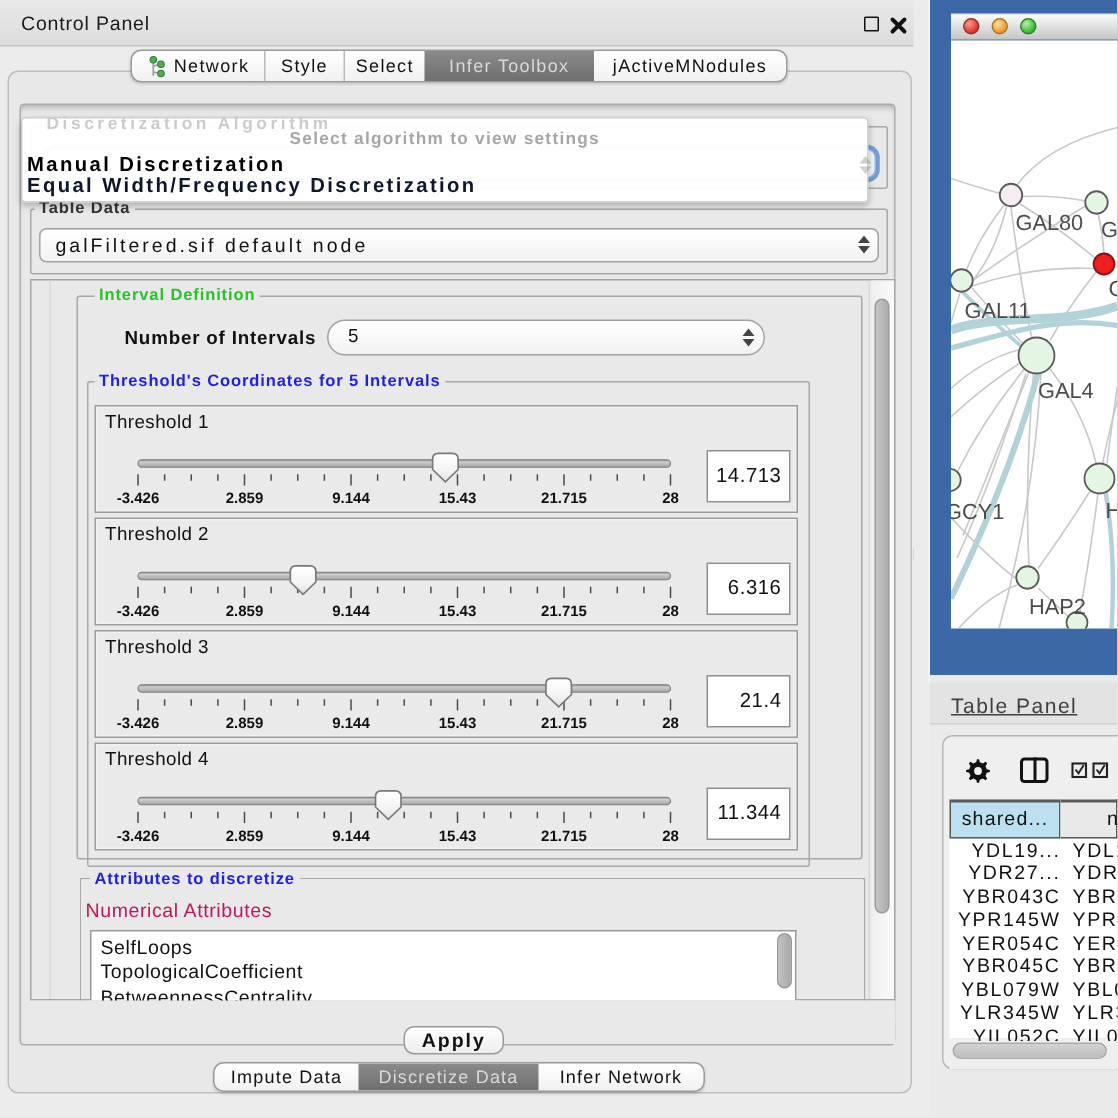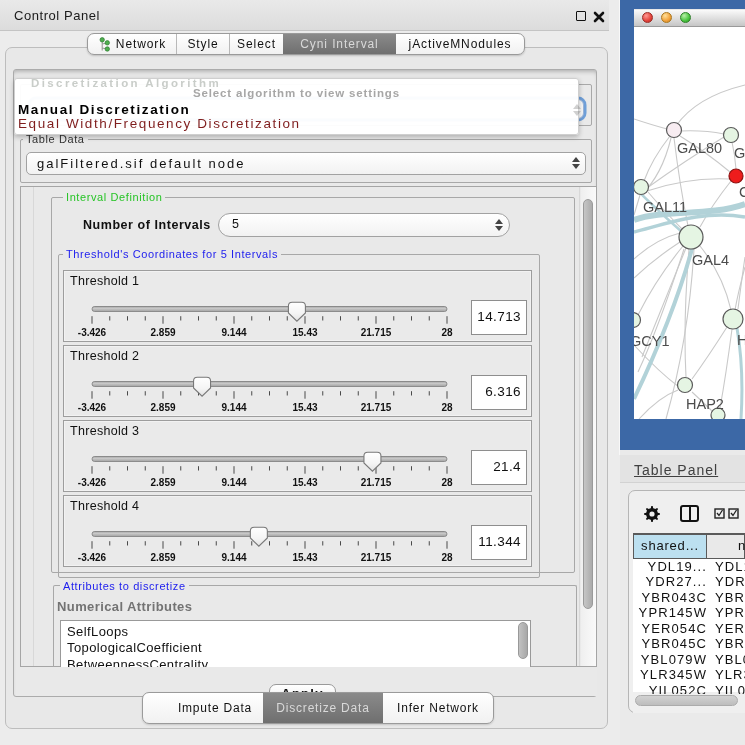--- a/index.html
+++ b/index.html
@@ -1,20 +1,20 @@
 <!DOCTYPE html>
 <html><head>
 <meta charset="utf-8">
 <style>
 * { margin:0; padding:0; box-sizing:border-box; }
 html,body { width:745px; height:745px; overflow:hidden; background:#eaeaea;
   font-family:"Liberation Sans",sans-serif; }
 #root { position:relative; width:745px; height:745px; }
 .abs { position:absolute; }
-.grouptitle { position:absolute; font-size:11px; font-weight:normal; background:#e9e9e9; padding:0 3px; letter-spacing:0.6px; }
+.grouptitle { position:absolute; font-size:11px; font-weight:bold; background:#e9e9e9; padding:0 3px; letter-spacing:0.6px; }
 .gbox { position:absolute; border:1px solid #a8a8a8; border-radius:2px; }
 .combo { position:absolute; background:linear-gradient(#ffffff,#f2f2f2); border:1px solid #a2a2a2; }
 .stepper { position:absolute; width:9px; height:14px; }
 .stepper .up { position:absolute; left:1px; top:1px; width:0; height:0;
   border-left:4px solid transparent; border-right:4px solid transparent; border-bottom:5px solid #444; }
 .stepper .dn { position:absolute; left:1px; bottom:1px; width:0; height:0;
   border-left:4px solid transparent; border-right:4px solid transparent; border-top:5px solid #444; }
 .tpanel { position:absolute; left:63px; width:469px; height:72px;
   border:1px solid #9d9d9d; background:#eaeaea; box-shadow:inset 0 0 0 1px #f2f2f2; }
 .tlabel { position:absolute; left:6px; top:3px; font-size:12.5px; font-weight:normal; color:#111; letter-spacing:0.3px; }
@@ -43,21 +43,21 @@
     <div style="width:89px;display:flex;align-items:center;justify-content:center;font-size:12px;color:#111;border-right:1px solid #b9b9b9;">
       <svg width="14" height="15" viewBox="0 0 14 15" style="margin-right:4px;">
         <path d="M4.2 3.5 L4.2 13.5 M4.2 7 L9 6 M4.2 11 L9 12" stroke="#9a9a9a" stroke-width="1.1" fill="none"></path>
         <circle cx="4.2" cy="2.8" r="2.2" fill="#4fae4f" stroke="#2e7d32" stroke-width="0.7"></circle>
         <circle cx="9.3" cy="5.8" r="2.2" fill="#4fae4f" stroke="#2e7d32" stroke-width="0.7"></circle>
         <circle cx="9.3" cy="12" r="2.2" fill="#4fae4f" stroke="#2e7d32" stroke-width="0.7"></circle>
       </svg>
       Network</div>
     <div style="width:53px;display:flex;align-items:center;justify-content:center;font-size:12px;color:#111;border-right:1px solid #b9b9b9;">Style</div>
     <div style="width:53px;display:flex;align-items:center;justify-content:center;font-size:12px;color:#111;">Select</div>
-    <div style="width:113px;display:flex;align-items:center;justify-content:center;font-size:12px;color:#d9d9d9;background:linear-gradient(#8a8a8a,#6f6f6f);">Cyni Interval</div>
+    <div style="width:113px;display:flex;align-items:center;justify-content:center;font-size:12px;color:#d9d9d9;background:linear-gradient(#8a8a8a,#6f6f6f);">Infer Toolbox</div>
     <div style="width:128px;display:flex;align-items:center;justify-content:center;font-size:12px;color:#111;">jActiveMNodules</div>
   </div>
 
   <div class="gbox" style="left:20px;top:84px;width:572px;height:42px;"></div>
   <div class="abs" style="left:30px;top:99px;width:554px;height:20px;border-radius:6px;background:#f6f6f6;border:1px solid #9ab4d8;box-shadow:0 0 0 2.5px #6f9fd8;"></div>
 
   <div class="gbox" style="left:20px;top:139px;width:572px;height:44px;"></div>
   <div class="grouptitle" style="left:23px;top:133px;color:#333;">Table Data</div>
   <div class="combo" style="left:26px;top:152px;width:560px;height:23px;border-radius:5px;"></div>
   <div class="abs" style="left:37px;top:156px;font-size:13px;letter-spacing:2.0px;color:#111;">galFiltered.sif default node</div>
@@ -237,39 +237,39 @@
         <text x="241.00" y="64.5" font-size="10" font-weight="bold" fill="#111" text-anchor="middle" font-family="Liberation Sans">15.43</text>
         <text x="312.00" y="64.5" font-size="10" font-weight="bold" fill="#111" text-anchor="middle" font-family="Liberation Sans">21.715</text>
         <text x="383.00" y="64.5" font-size="10" font-weight="bold" fill="#111" text-anchor="middle" font-family="Liberation Sans">28</text>
       <path d="M 186.35 35 q 0 -3.8 3.8 -3.8 l 9.4 0 q 3.8 0 3.8 3.8 l 0 7 L 194.85 50.2 L 186.35 42 Z" fill="url(#thg)" stroke="#787878" stroke-width="1.1"></path>
     </svg>
     <div class="tfield">11.344</div>
   </div>
 
   <div class="gbox" style="left:53px;top:585px;width:524px;height:90px;border-bottom:none;"></div>
   <div class="grouptitle" style="left:60px;top:580px;color:#1d1dee;">Attributes to discretize</div>
-  <div class="abs" style="left:57px;top:599px;font-size:13px;font-weight:bold;letter-spacing:0.4px;color:#737373;">Numerical Attributes</div>
+  <div class="abs" style="left:57px;top:599px;font-size:13px;font-weight:normal;letter-spacing:0.4px;color:#be185d;">Numerical Attributes</div>
   <div class="abs" style="left:60px;top:620px;width:471px;height:47px;background:#fff;border:1px solid #999;border-bottom:none;"></div>
   <div class="abs" style="left:67px;top:624px;font-size:13px;letter-spacing:0.4px;color:#111;line-height:16.3px;">SelfLoops<br>TopologicalCoefficient<br>BetweennessCentrality</div>
   <div class="abs" style="left:518px;top:622px;width:10px;height:37px;background:linear-gradient(90deg,#c2c2c2,#a8a8a8);border:1px solid #999;border-radius:5px;"></div>
 
   <div class="abs" style="left:21px;top:667px;width:576px;height:29px;background:#e9e9e9;"></div>
   <div class="abs" style="left:269px;top:672.5px;width:67px;height:19px;background:linear-gradient(#ffffff,#ededed);border:1px solid #9a9a9a;border-radius:7px;font-size:13px;font-weight:bold;letter-spacing:1.3px;color:#111;text-align:center;line-height:18px;margin-top:11px;">Apply</div>
 
-  <div class="abs" style="left:142px;top:692px;height:32px;display:flex;letter-spacing:0.8px;border:1px solid #9a9a9a;border-radius:7px;overflow:hidden;background:linear-gradient(#ffffff,#f1f1f1);box-shadow:0 1px 2px rgba(0,0,0,0.15);padding-left:24px;">
+  <div class="abs" style="left:142px;top:708px;height:20px;display:flex;letter-spacing:0.8px;border:1px solid #9a9a9a;border-radius:7px;overflow:hidden;background:linear-gradient(#ffffff,#f1f1f1);box-shadow:0 1px 2px rgba(0,0,0,0.15);">
     <div style="width:96px;display:flex;align-items:center;justify-content:center;font-size:12px;color:#111;">Impute Data</div>
     <div style="width:120px;display:flex;align-items:center;justify-content:center;font-size:12px;color:#d9d9d9;background:linear-gradient(#8a8a8a,#6f6f6f);">Discretize Data</div>
     <div style="width:110px;display:flex;align-items:center;justify-content:center;font-size:12px;color:#111;">Infer Network</div>
   </div>
 
   <div class="abs" style="left:14px;top:78px;width:565px;height:57px;background:rgba(255,255,255,0.97);border:1px solid #cfcfcf;border-radius:3px;box-shadow:0 2px 5px rgba(0,0,0,0.25);"></div>
   <div class="abs" style="left:31px;top:77px;font-size:11.5px;font-weight:bold;letter-spacing:2.4px;color:#c9cdc9;">Discretization Algorithm</div>
   <div class="abs" style="left:14px;top:87px;width:565px;text-align:center;font-size:11.5px;font-weight:bold;letter-spacing:0.85px;color:#a6a6a6;">Select algorithm to view settings</div>
   <div class="abs" style="left:18px;top:102px;font-size:13.5px;font-weight:bold;letter-spacing:1.6px;color:#000;">Manual Discretization</div>
-  <div class="abs" style="left:18px;top:115.5px;font-size:13.5px;letter-spacing:1.6px;color:#7f1d1d;">Equal Width/Frequency Discretization</div>
+  <div class="abs" style="left:18px;top:115.5px;font-size:13.5px;letter-spacing:1.6px;color:#0f172a;font-weight:bold;">Equal Width/Frequency Discretization</div>
 
   <div class="abs" style="left:572px;top:103px;width:9px;height:14px;opacity:0.3;">
       <div style="position:absolute;left:1px;top:1px;width:0;height:0;border-left:4px solid transparent;border-right:4px solid transparent;border-bottom:5px solid #666;"></div>
       <div style="position:absolute;left:1px;bottom:1px;width:0;height:0;border-left:4px solid transparent;border-right:4px solid transparent;border-top:5px solid #666;"></div>
     </div>
 
   <div class="abs" style="left:609px;top:365px;width:0;height:0;border-top:4px solid transparent;border-bottom:4px solid transparent;border-left:4px solid #9a9a9a;"></div>
 
   <div class="abs" style="left:609px;top:0;width:11px;height:745px;background:#ececec;"></div>
   <div class="abs" style="left:619px;top:0;width:1px;height:455px;background:#f8f8f8;"></div>

